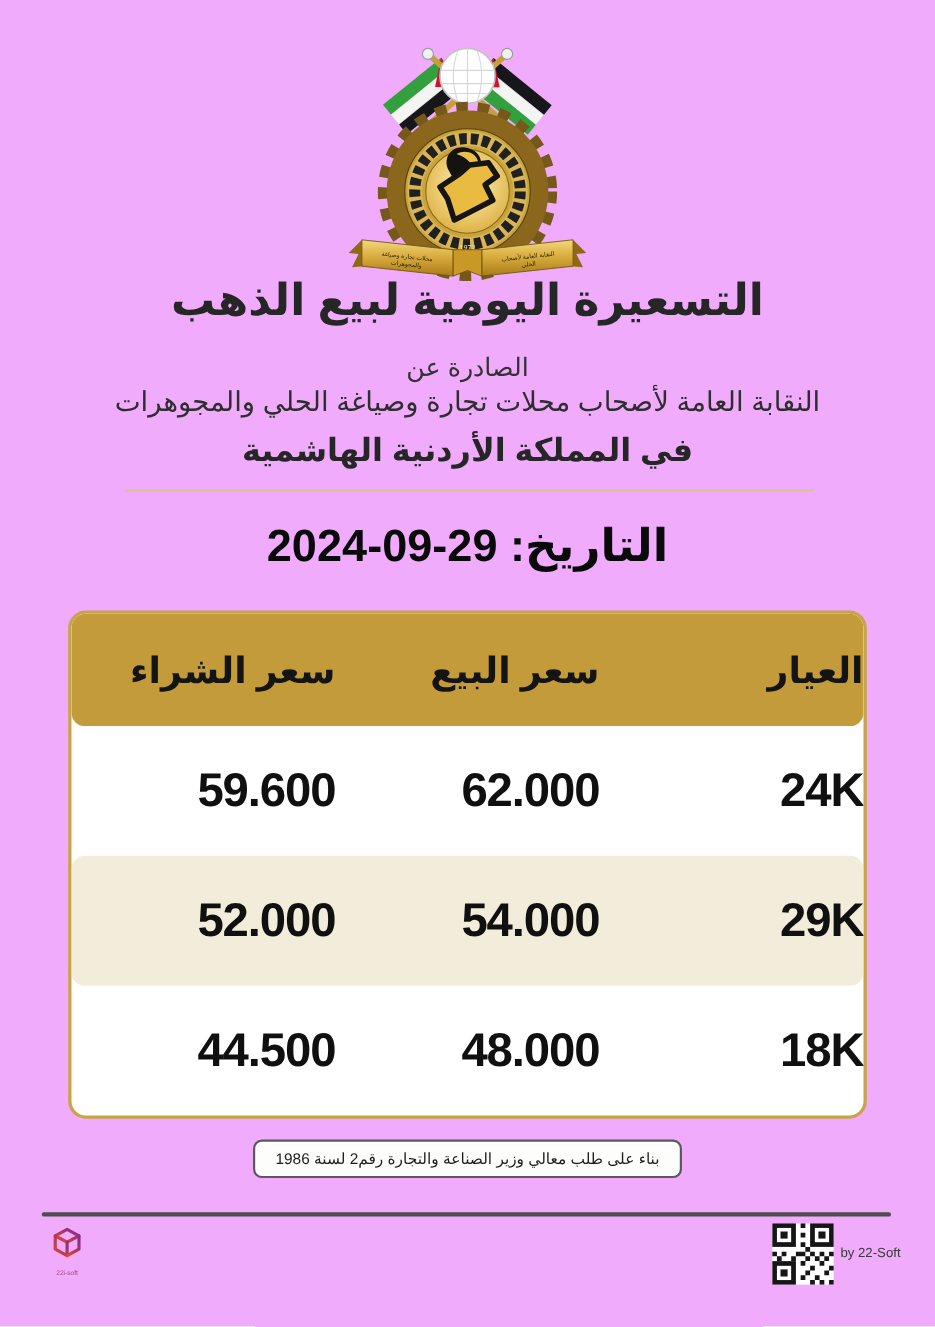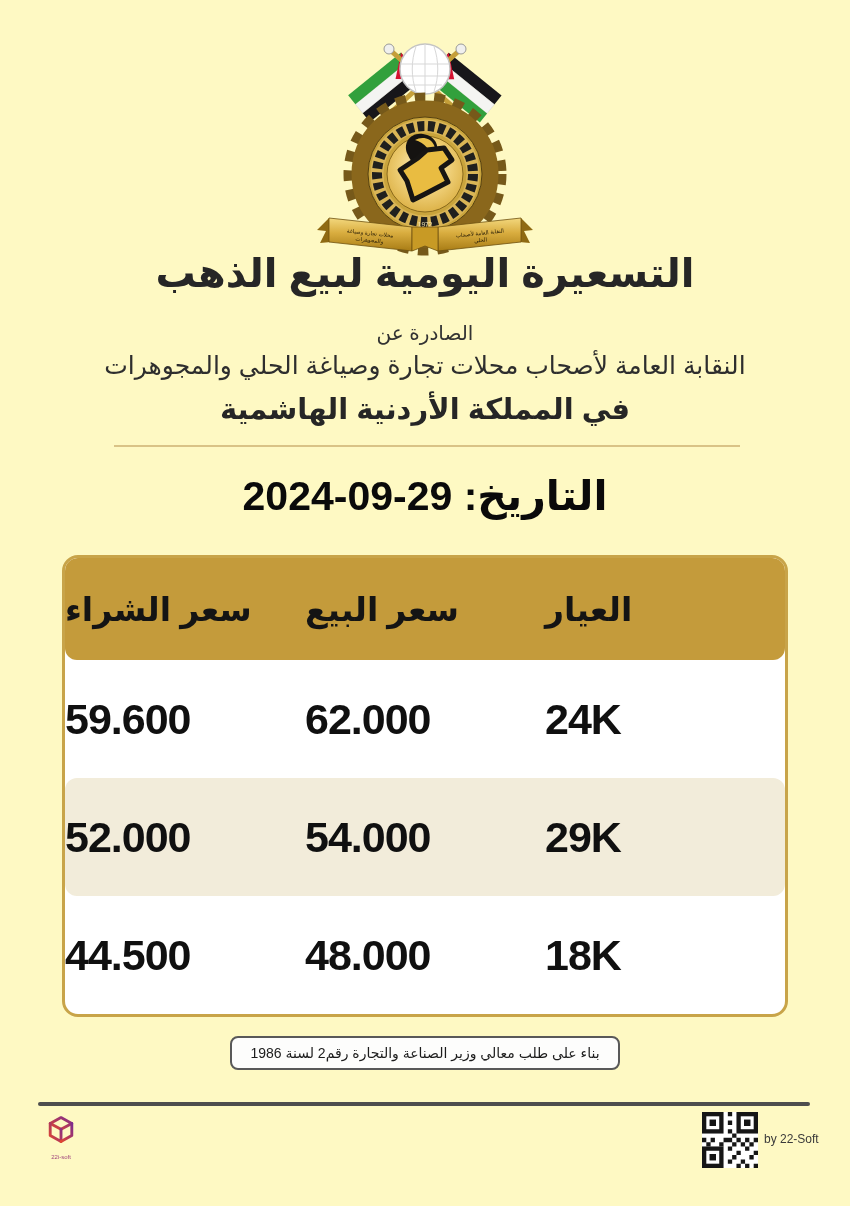--- a/index.html
+++ b/index.html
@@ -1,37 +1,37 @@
 <!DOCTYPE html>
 <html lang="ar"><head>
 <meta charset="utf-8">
 <style>
   html,body{margin:0;padding:0;background:#ffffff;}
   .page{
-    position:relative;width:850px;height:1206px;background:#fef9c3;
+    position:relative;width:850px;height:1206px;background:#f0abfc;
     font-family:"Liberation Sans","DejaVu Sans",sans-serif;overflow:hidden;
   }
   .abs-center{position:absolute;left:0;right:0;text-align:center;}
   .emblem{position:absolute;top:24px;left:50%;transform:translateX(-50%);width:220px;height:232px;}
   .title{top:250px;font-size:40px;font-weight:700;color:#262626;letter-spacing:0;}
-  .issued-by{top:321px;font-size:20px;color:#333333;}
+  .issued-by{top:321px;font-size:23px;color:#333333;}
   .issuer{top:351px;font-size:25px;color:#2e2e2e;}
   .country{top:392px;font-size:29px;font-weight:600;color:#262626;}
   .gold-rule{position:absolute;top:445px;left:114px;width:626px;height:2px;background:#d9c386;}
   .date-line{top:472px;font-size:41px;font-weight:800;color:#0a0a0a;}
   .price-table{
     position:absolute;left:62px;top:555px;width:726px;height:462px;box-sizing:border-box;
     border:3px solid #C8A449;border-radius:16px;background:#ffffff;overflow:hidden;
   }
   .thead{
     height:102px;background:#C49B3B;border-radius:12px;display:flex;align-items:center;
   }
   .trow{height:118px;display:flex;align-items:center;}
   .trow.alt{background:#F2ECDA;border-radius:12px;}
-  .cell{flex:1;text-align:left;}
+  .cell{flex:1;text-align:right;}
   .th{font-size:33px;font-weight:700;color:#141414;}
   .val{font-size:43px;font-weight:800;color:#101010;letter-spacing:-1px;font-family:"Liberation Sans",sans-serif;}
   .note-wrap{position:absolute;top:1036px;left:0;right:0;text-align:center;}
   .note-box{
     display:inline-block;border:2px solid #595959;border-radius:8px;
     padding:7px 18px;font-size:14px;color:#1c1c1c;background:#fdfdfc;
   }
   .divider{position:absolute;top:1102px;left:38px;width:772px;height:4px;background:#4e4e4e;border-radius:2px;}
   .cube-logo{position:absolute;left:42px;top:1114px;width:38px;text-align:center;}
   .cube-caption{font-size:6px;color:#a2487e;margin-top:0px;line-height:1;}

